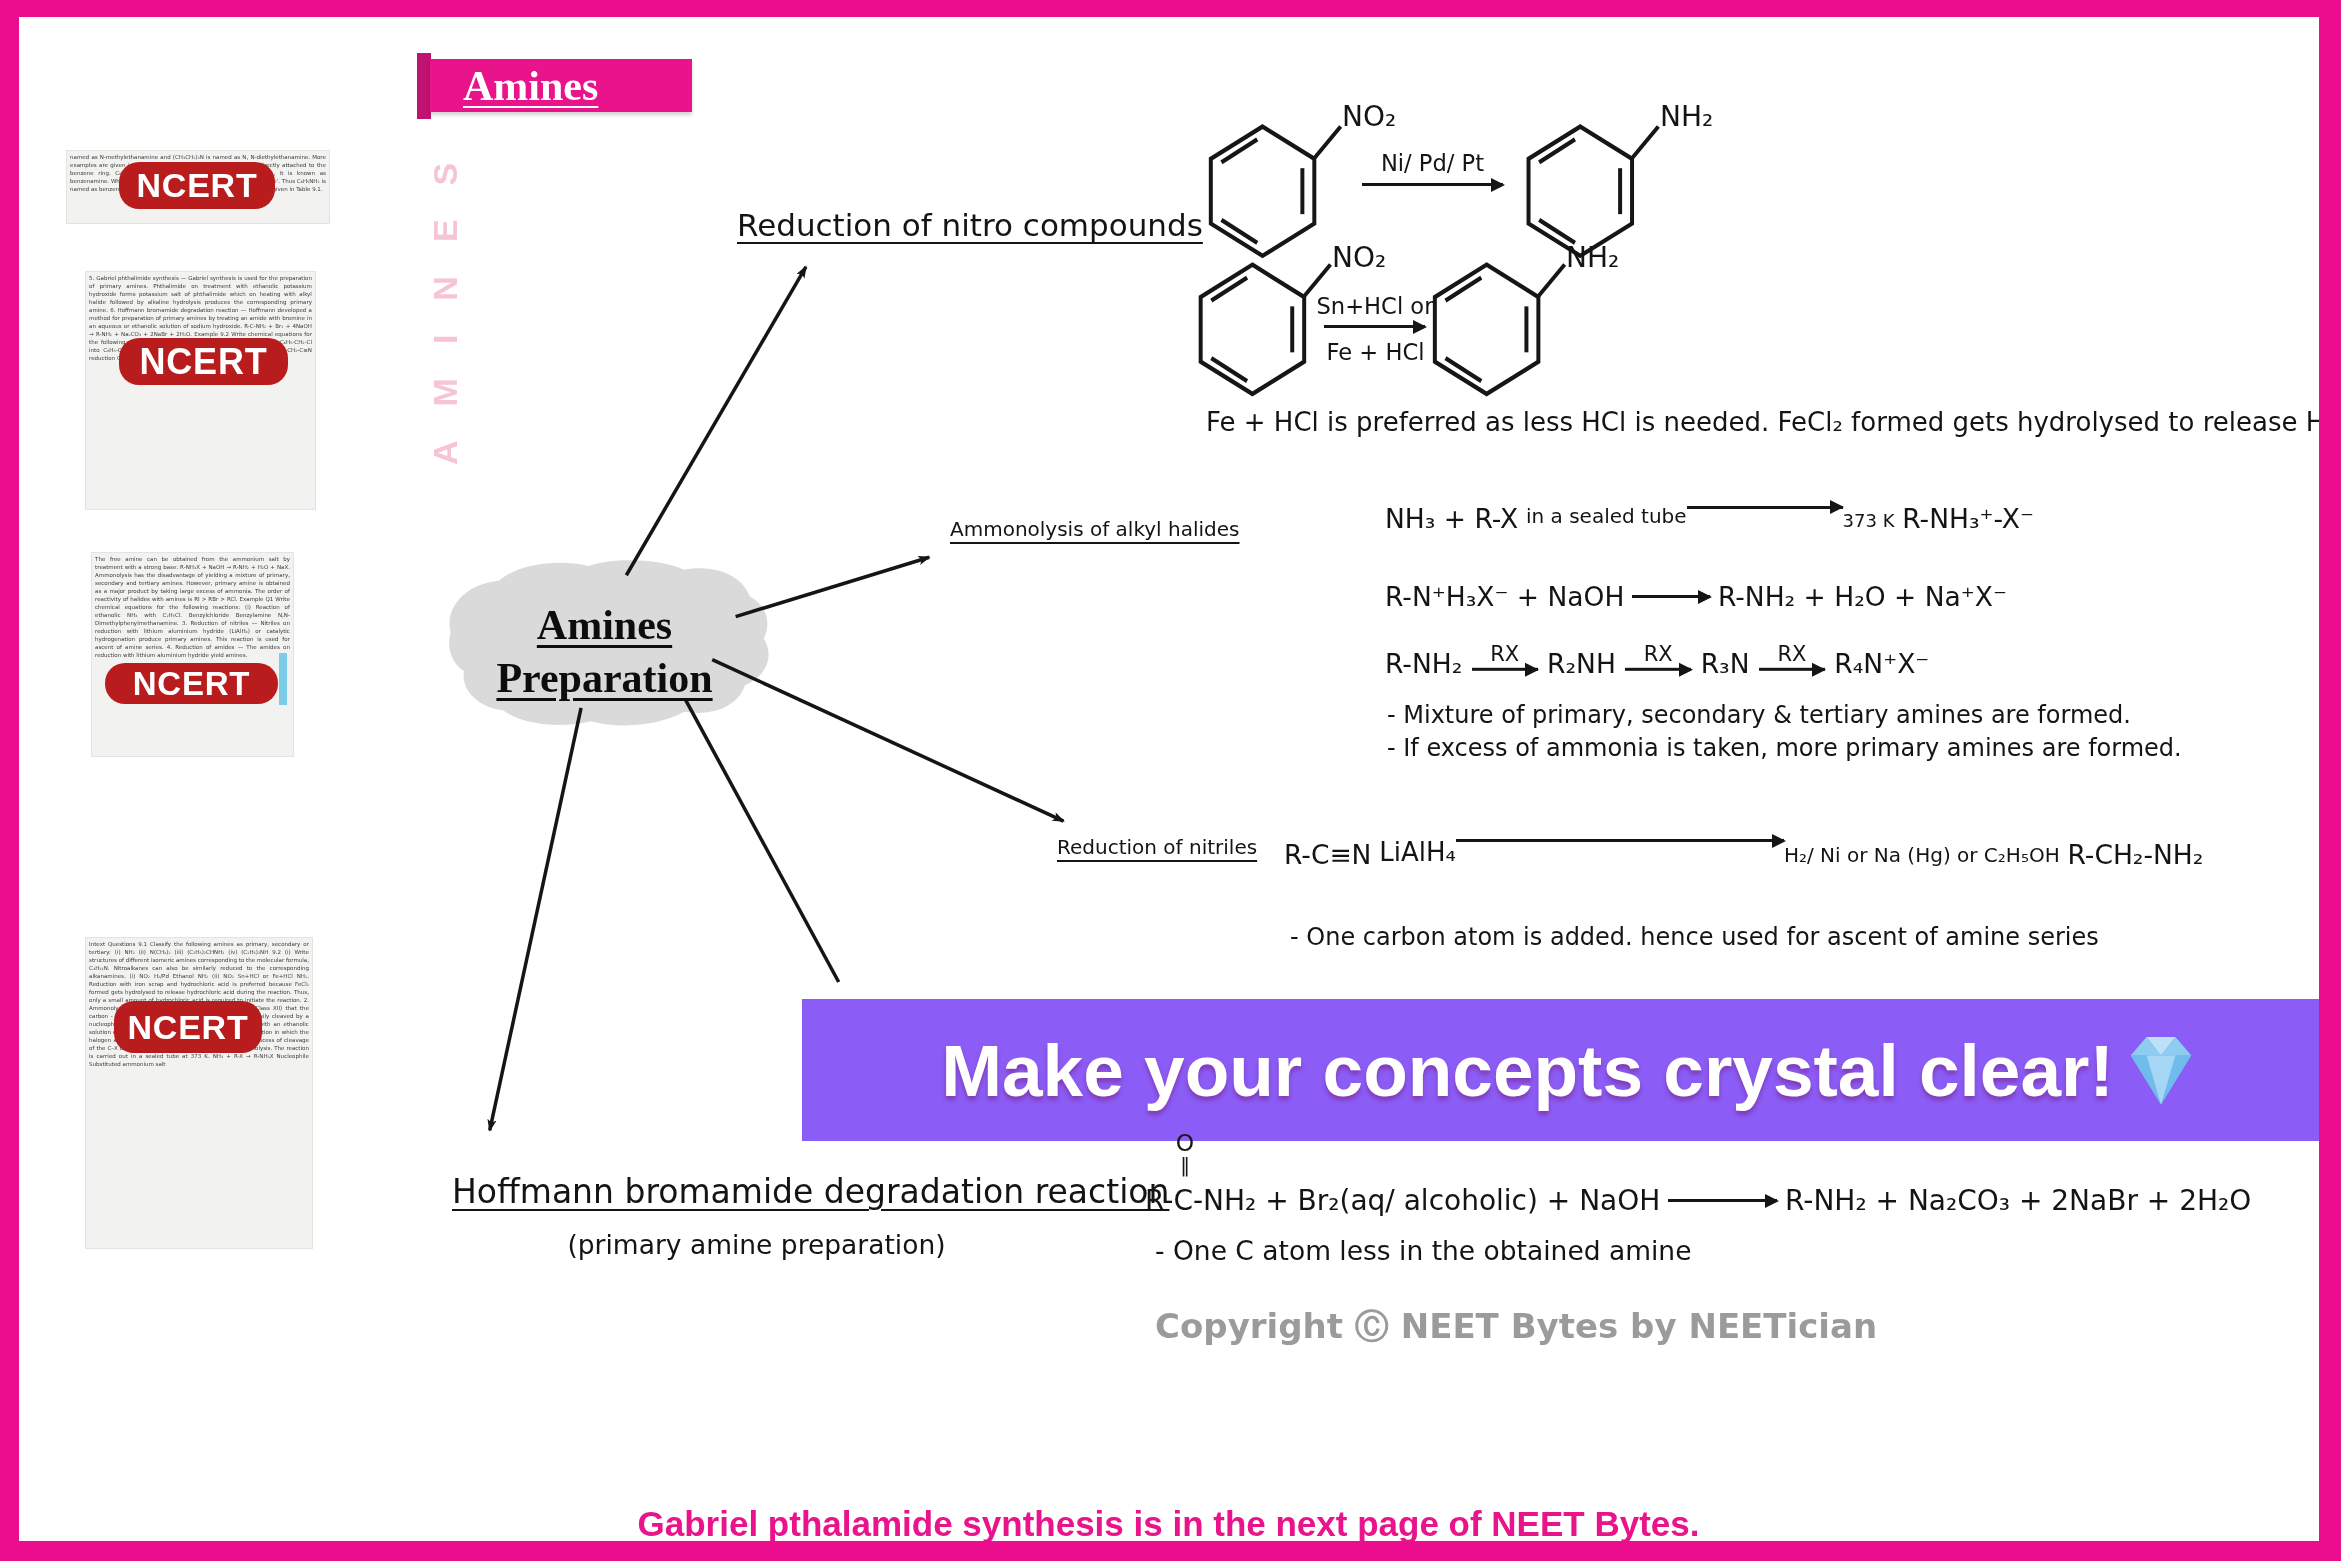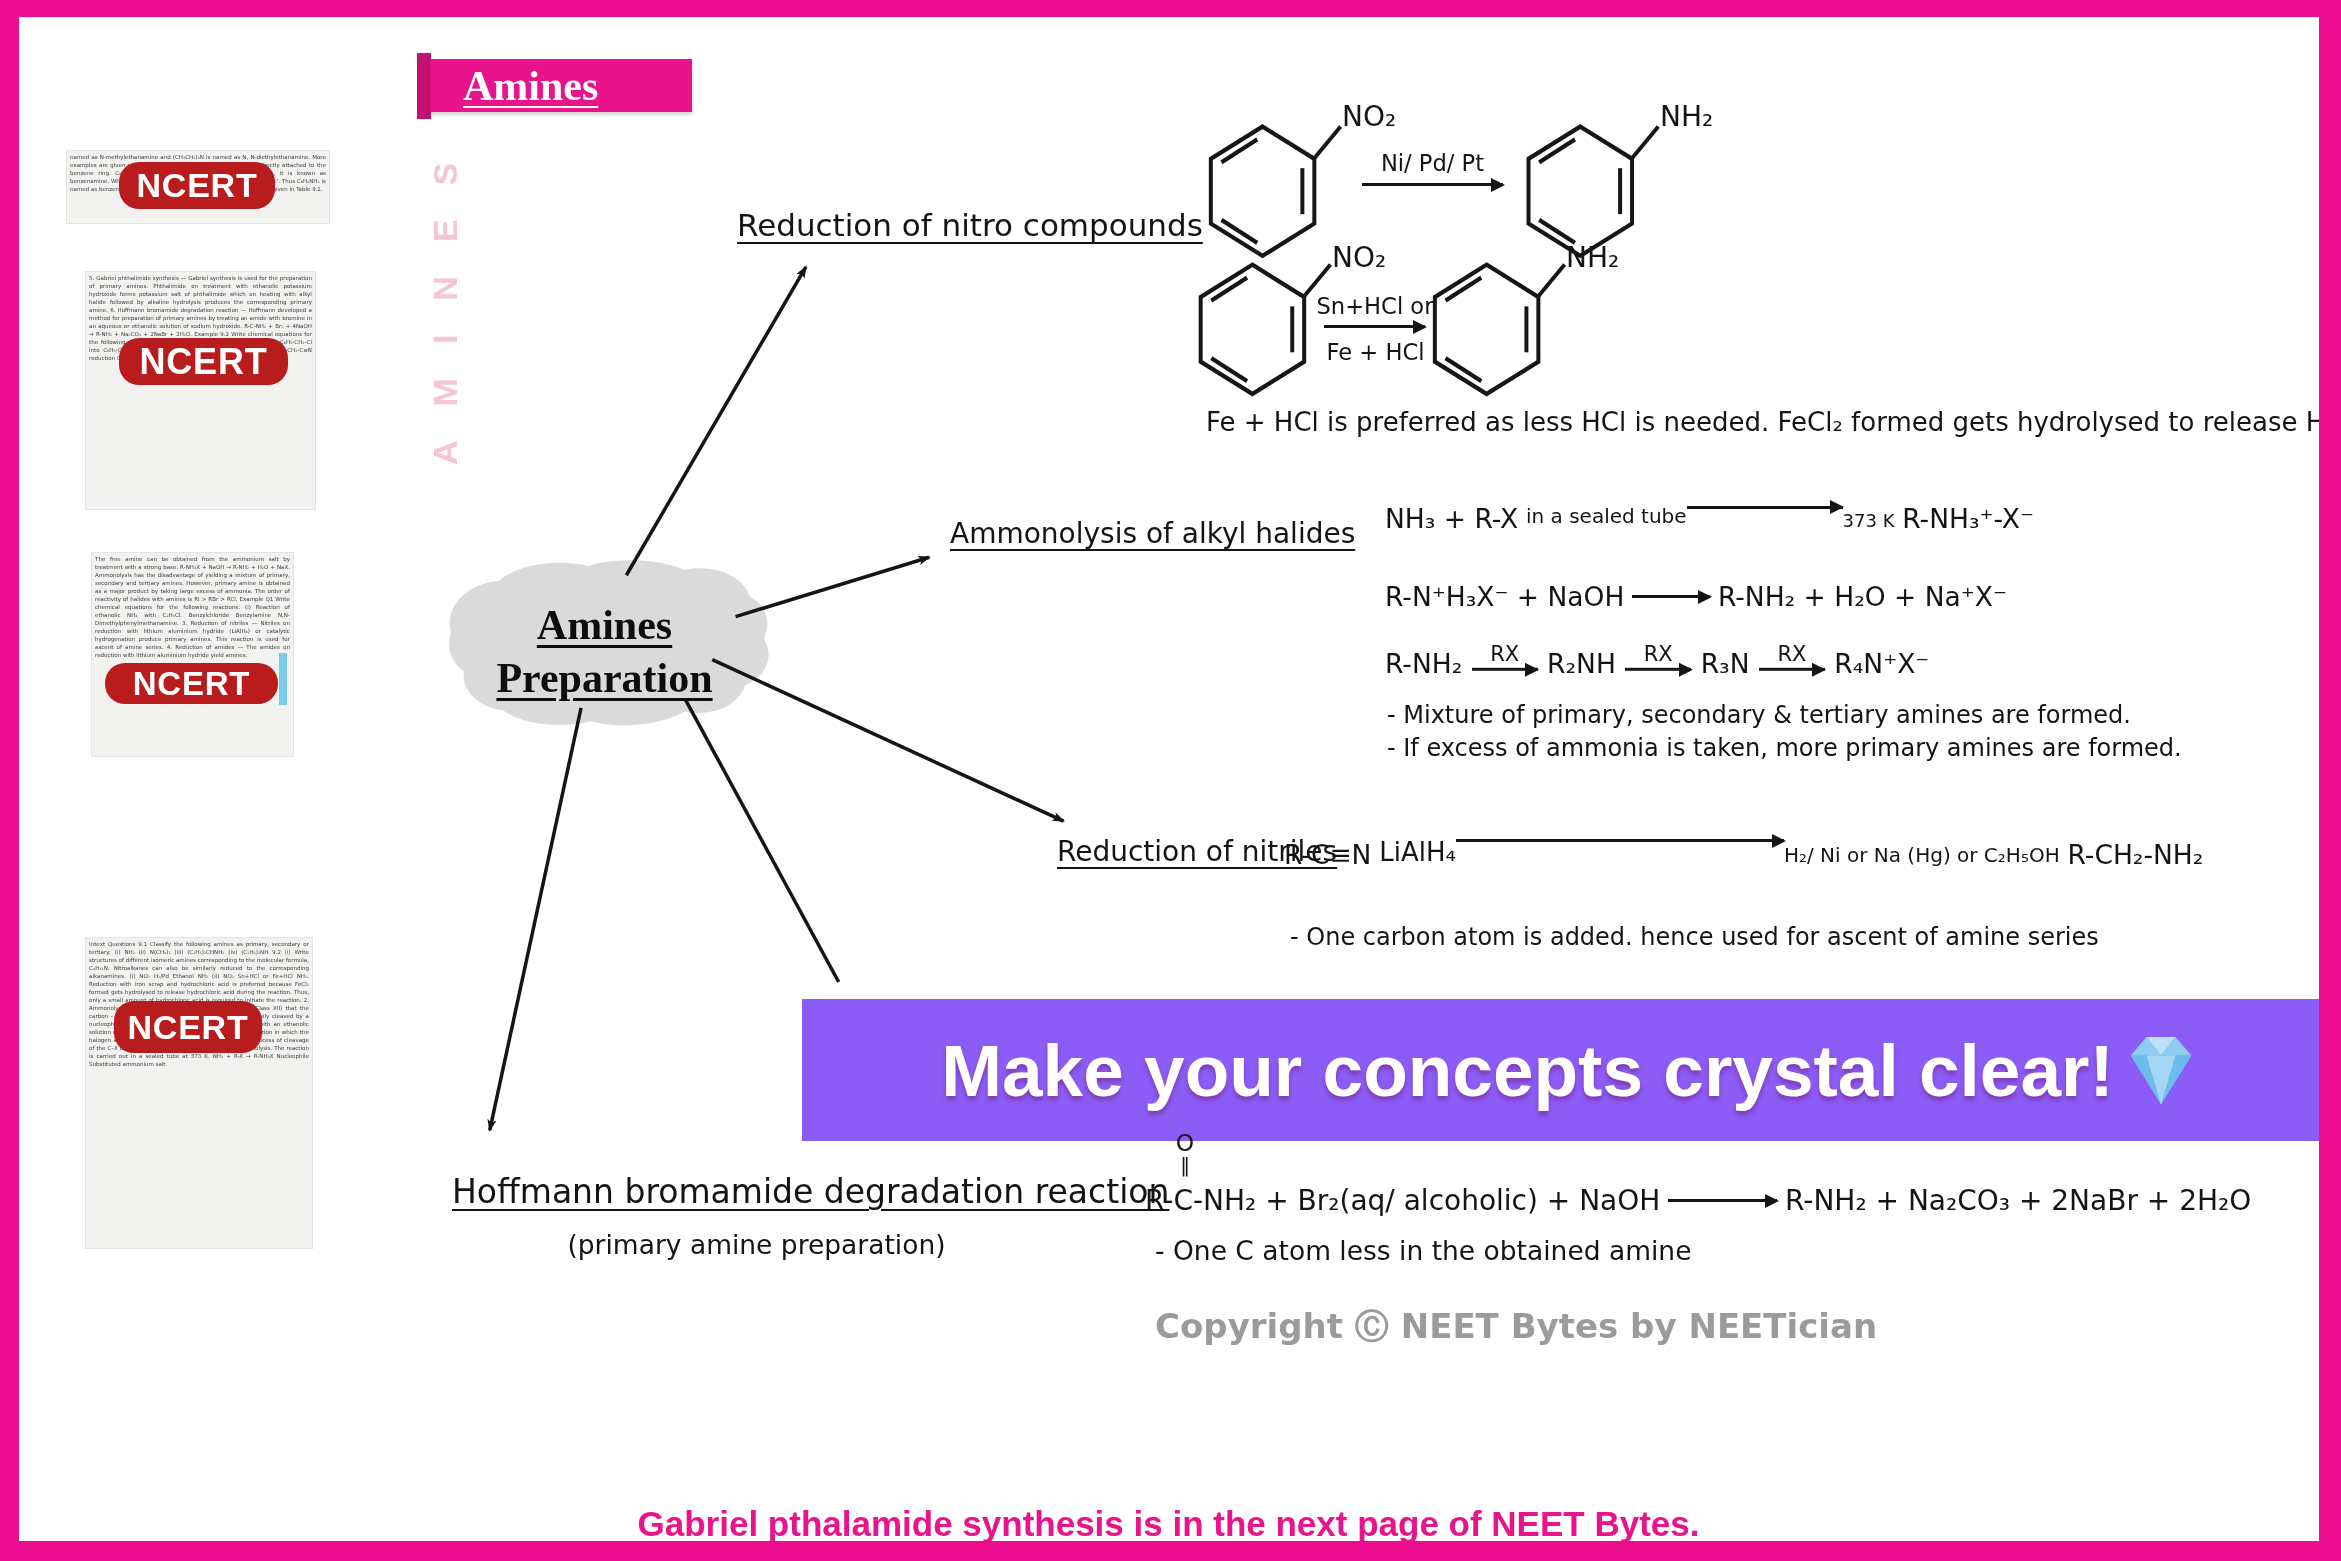--- a/index.html
+++ b/index.html
@@ -26,21 +26,21 @@
   
   .thumb{position:absolute;background:#F2F2F0;border:0.8px solid #E3E3E0;overflow:hidden;}
   .thumb .tx{position:absolute;inset:3.1px;font-size:5.5px;line-height:1.45;color:#3a3a3a;
              text-align:justify;overflow:hidden;}
   .badge{position:absolute;background:#b91c1c;border-radius:20px;display:flex;align-items:center;
          justify-content:center;color:#ffffff;font-family:"Liberation Sans",sans-serif;
          font-weight:bold;letter-spacing:0.8px;}
   .bluestripe{position:absolute;background:#7CCBE8;}
 
   
-  .bh{position:absolute;font-size:28px;color:#141414;text-decoration:underline;
+  .bh{position:absolute;font-size:20px;color:#141414;text-decoration:underline;
       text-decoration-thickness:2.3px;text-underline-offset:6.2px;white-space:nowrap;}
   .note{position:absolute;font-size:24px;color:#141414;white-space:nowrap;}
 
   
   .eqrow{position:absolute;display:flex;align-items:center;gap:7.8px;font-size:26.5px;
          color:#141414;white-space:nowrap;}
   .harr{position:relative;height:3.1px;background:#151515;}
   .harr::after{content:"";position:absolute;right:-1.6px;top:50%;transform:translateY(-50%);
                width:0;height:0;border:7.8px solid transparent;border-right:0;
                border-left:14px solid #151515;}

